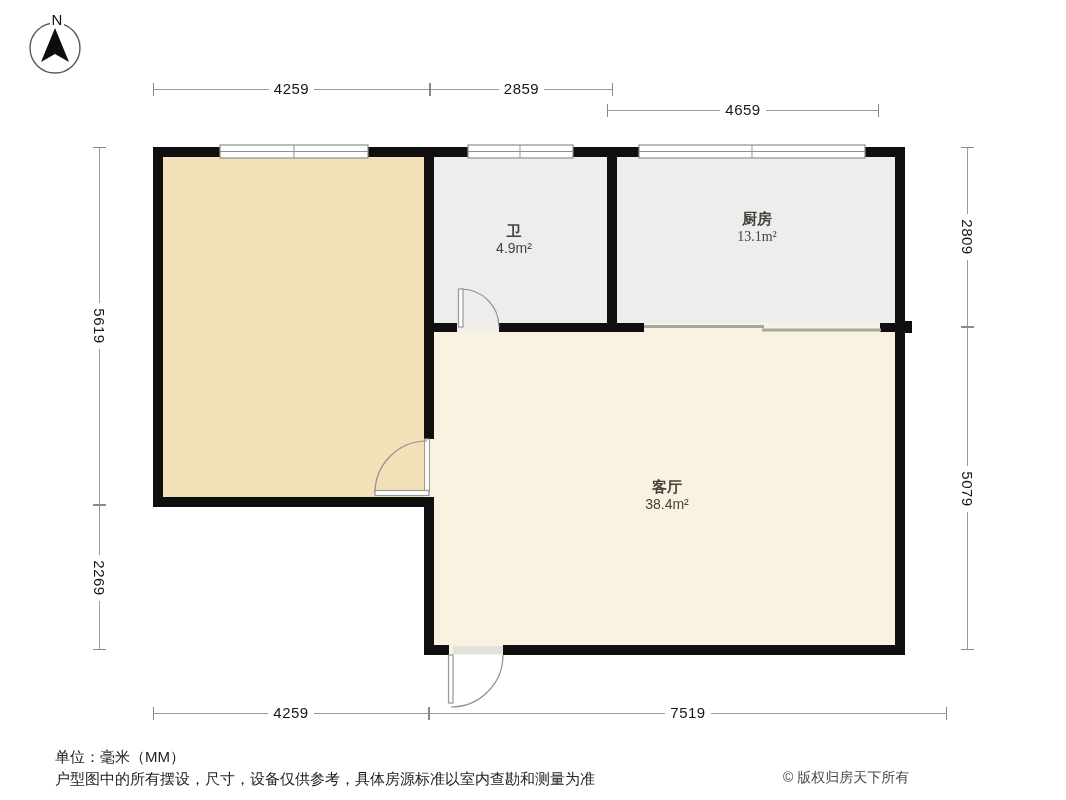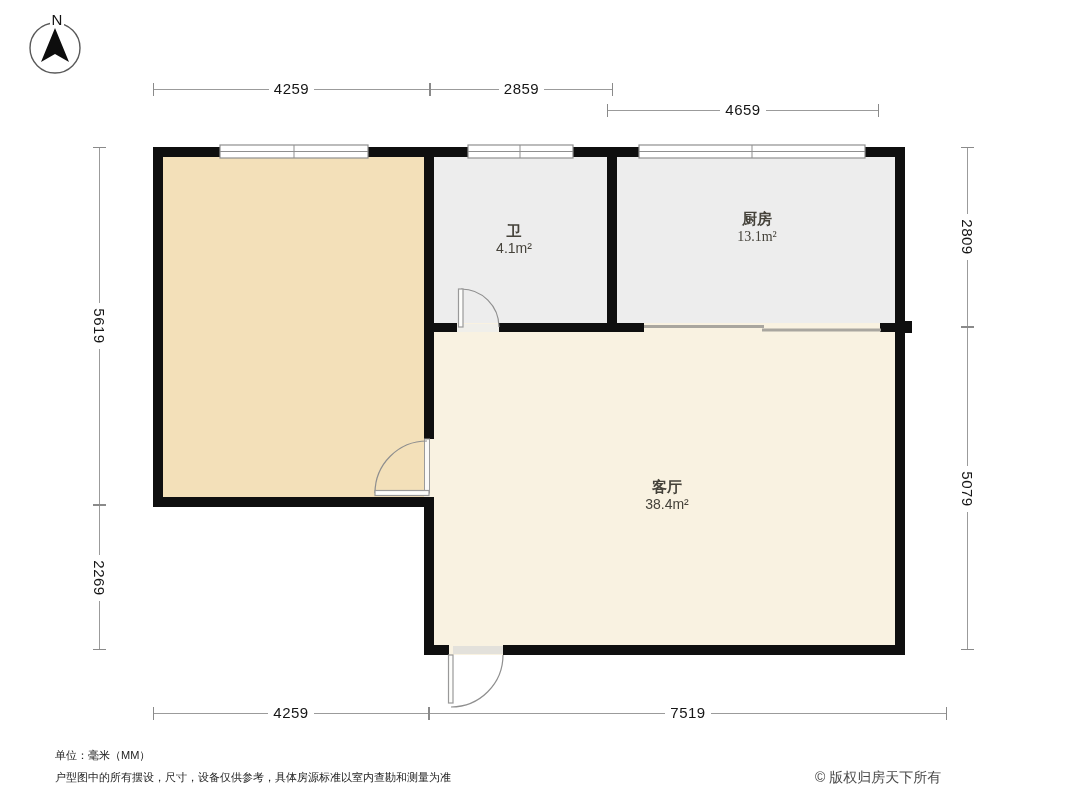--- a/index.html
+++ b/index.html
@@ -27,21 +27,21 @@
   .dim-v .vtxt{
     position:absolute;left:50%;top:50%;
     transform:translate(-50%,-50%) rotate(90deg);
     font-size:15px;color:#161616;white-space:nowrap;letter-spacing:.5px;
   }
   
   .room-label{position:absolute;width:124px;text-align:center;color:#45423a;}
   .room-name{font-size:15px;font-weight:600;line-height:17px;}
   .room-area{font-size:14px;line-height:16px;margin-top:1px;}
   
-  .footer-text{position:absolute;font-size:11px;color:#222;white-space:nowrap;}
+  .footer-text{position:absolute;font-size:15px;color:#222;white-space:nowrap;}
   .footer-copy{position:absolute;font-size:14px;color:#4a4a4a;white-space:nowrap;}
   
   .plan{position:absolute;left:0;top:0;}
   .wall{fill:#0f0f0f;}
   .win{fill:#ffffff;stroke:#8f8f8f;stroke-width:1.2;}
   .winline{stroke:#8f8f8f;stroke-width:1;}
   .leaf{fill:#fdfdfb;stroke:#999999;stroke-width:1.2;}
   .arc{fill:none;stroke:#8f8f8f;stroke-width:1.2;}
   .slide{stroke:#a9a69f;stroke-width:3;}
 </style>
@@ -194,28 +194,28 @@
       <i class="line"></i>
       <span class="vlbl">
         <span class="vtxt">5079</span>
       </span>
       <i class="line"></i>
       <i class="tick"></i>
   </div>
 
   <div class="room-label" style="left:452px;top:222px;">
     <div class="room-name">卫</div>
-    <div class="room-area"><span>4.1</span><span>m²</span></div>
+    <div class="room-area"><span>4.9</span><span>m²</span></div>
   </div>
   <div class="room-label" style="left:695px;top:211px;font-family:Liberation Serif, serif;">
     <div class="room-name">厨房</div>
     <div class="room-area"><span>13.1</span><span>m²</span></div>
   </div>
   <div class="room-label" style="left:605px;top:478px;">
     <div class="room-name">客厅</div>
     <div class="room-area"><span>38.4</span><span>m²</span></div>
   </div>
 
   <div class="footer-text" style="left:55px;top:748px;">单位：毫米（MM）</div>
   <div class="footer-text" style="left:55px;top:770px;">户型图中的所有摆设，尺寸，设备仅供参考，具体房源标准以室内查勘和测量为准</div>
-  <div class="footer-copy" style="left:783px;top:769px;margin-left:32px;">© 版权归房天下所有</div>
+  <div class="footer-copy" style="left:783px;top:769px;">© 版权归房天下所有</div>
 
 </div>
 
 </body></html>

